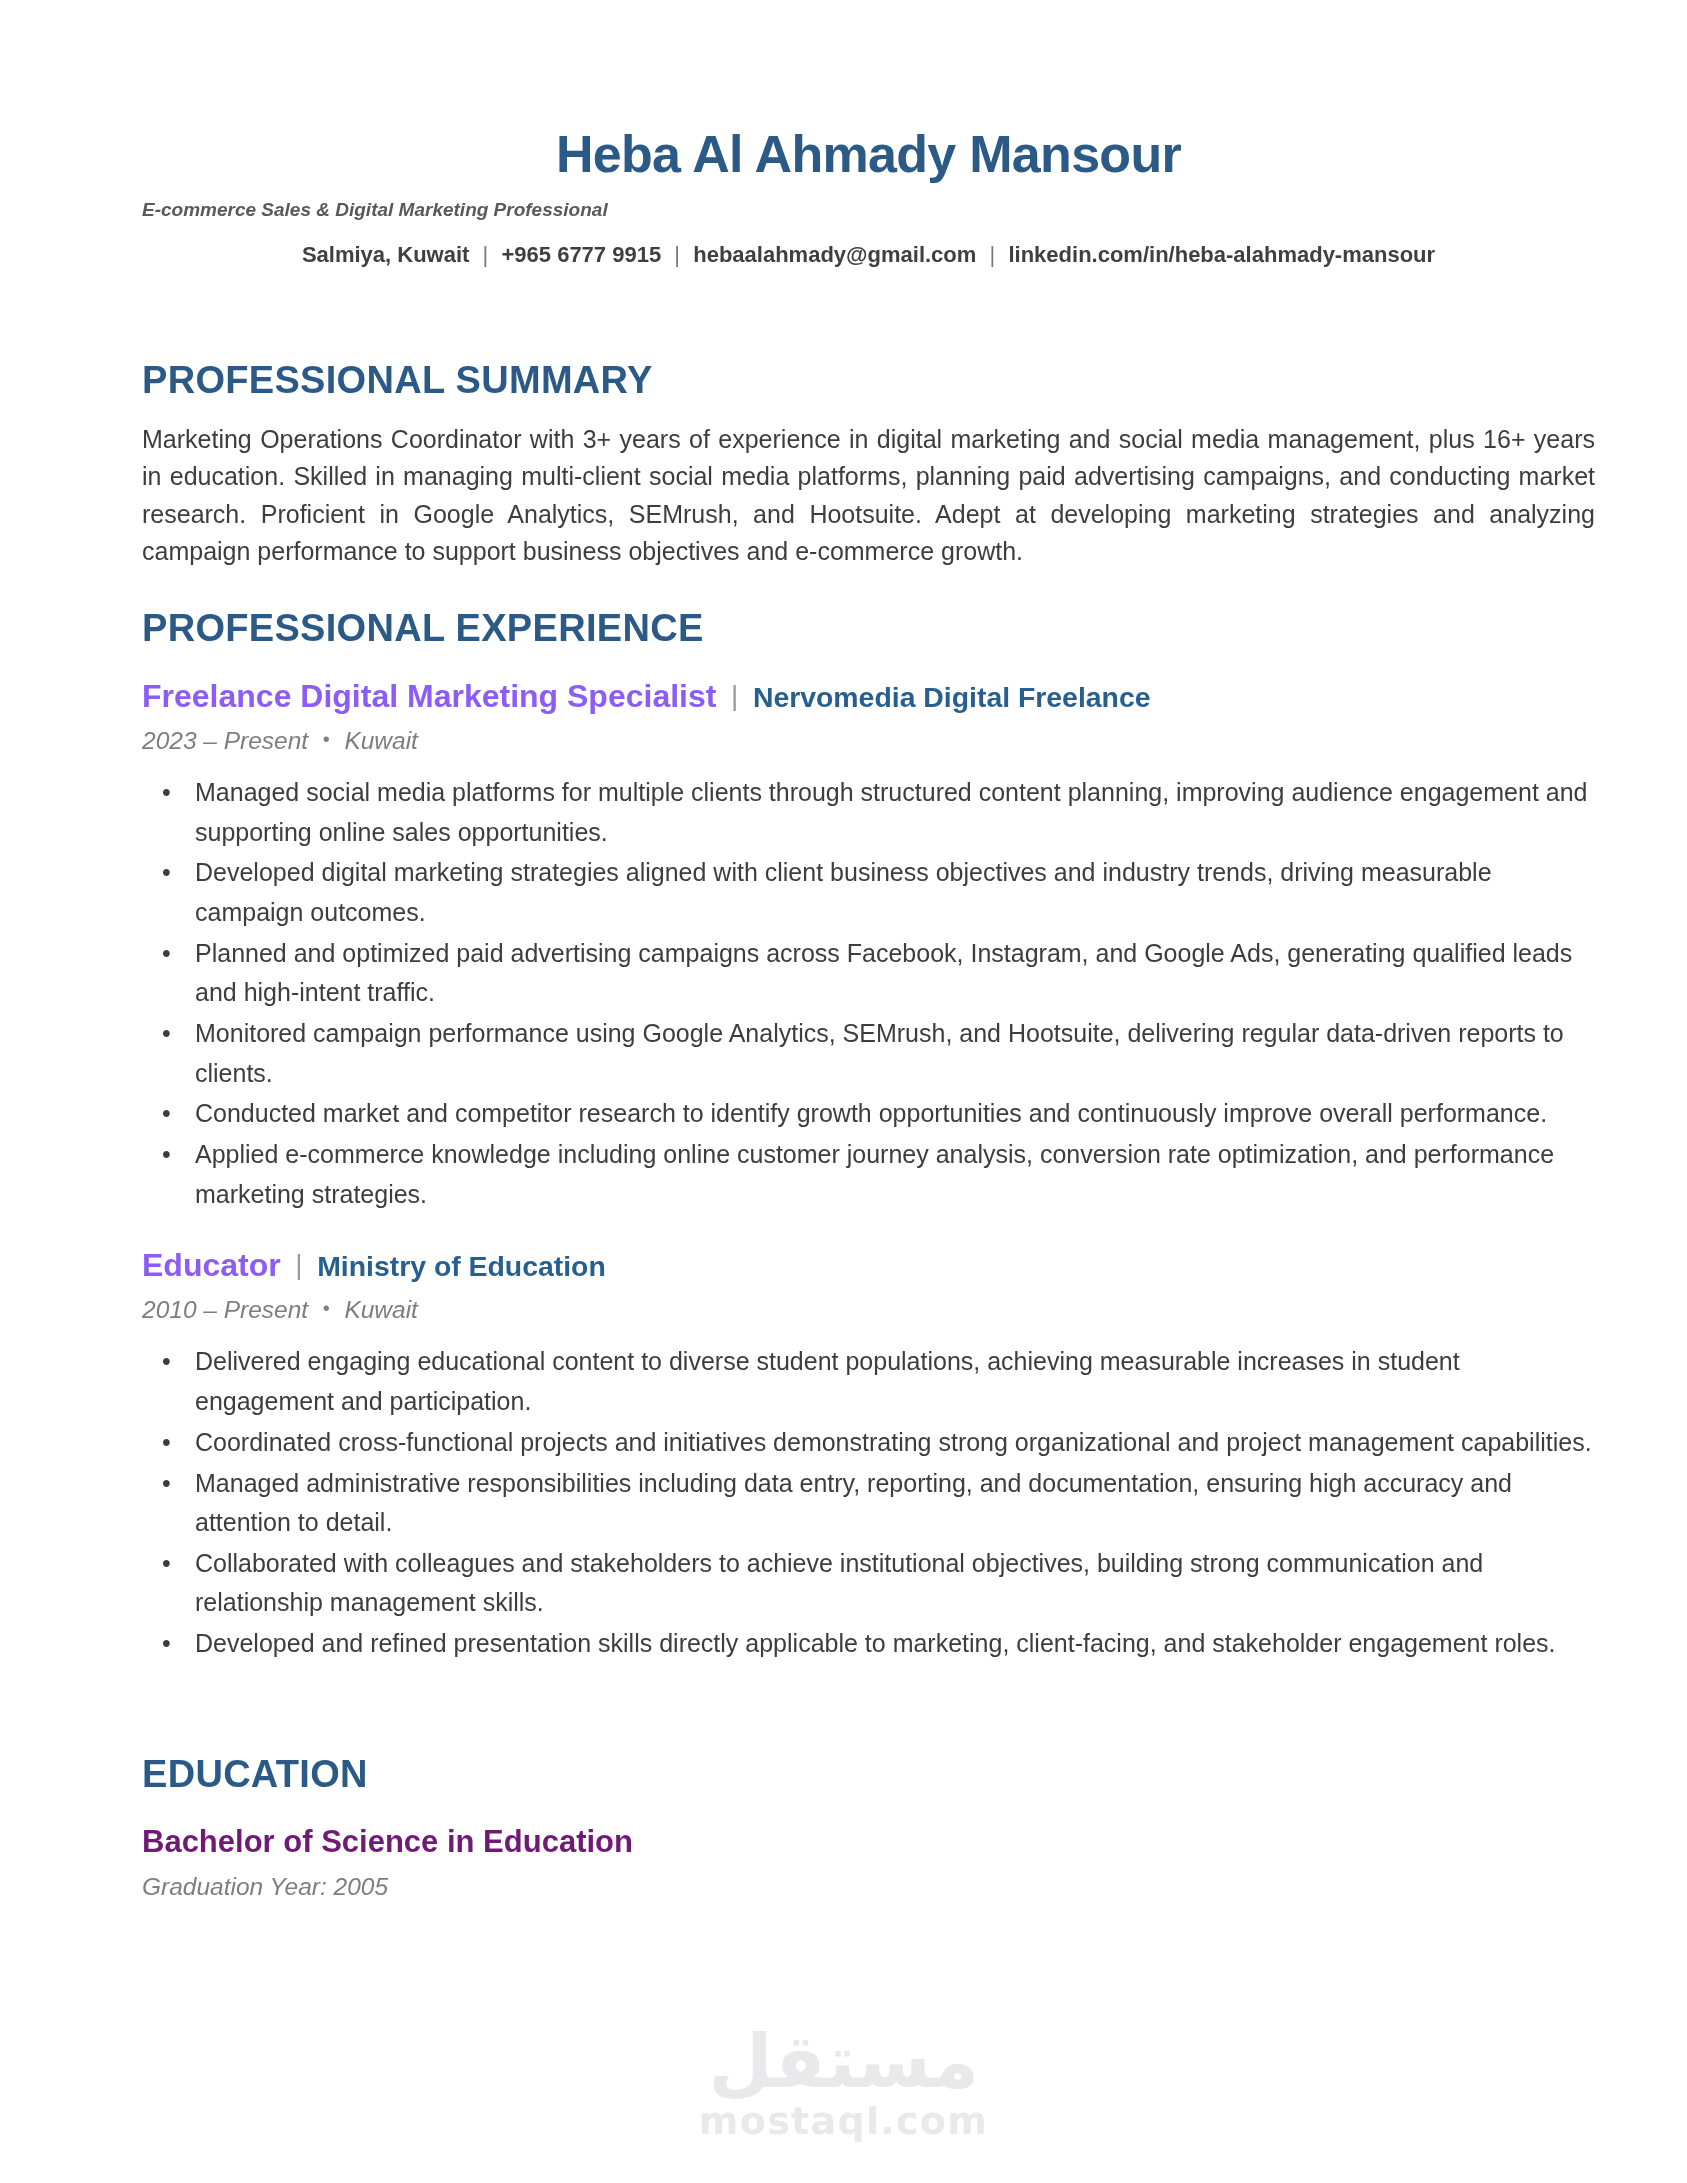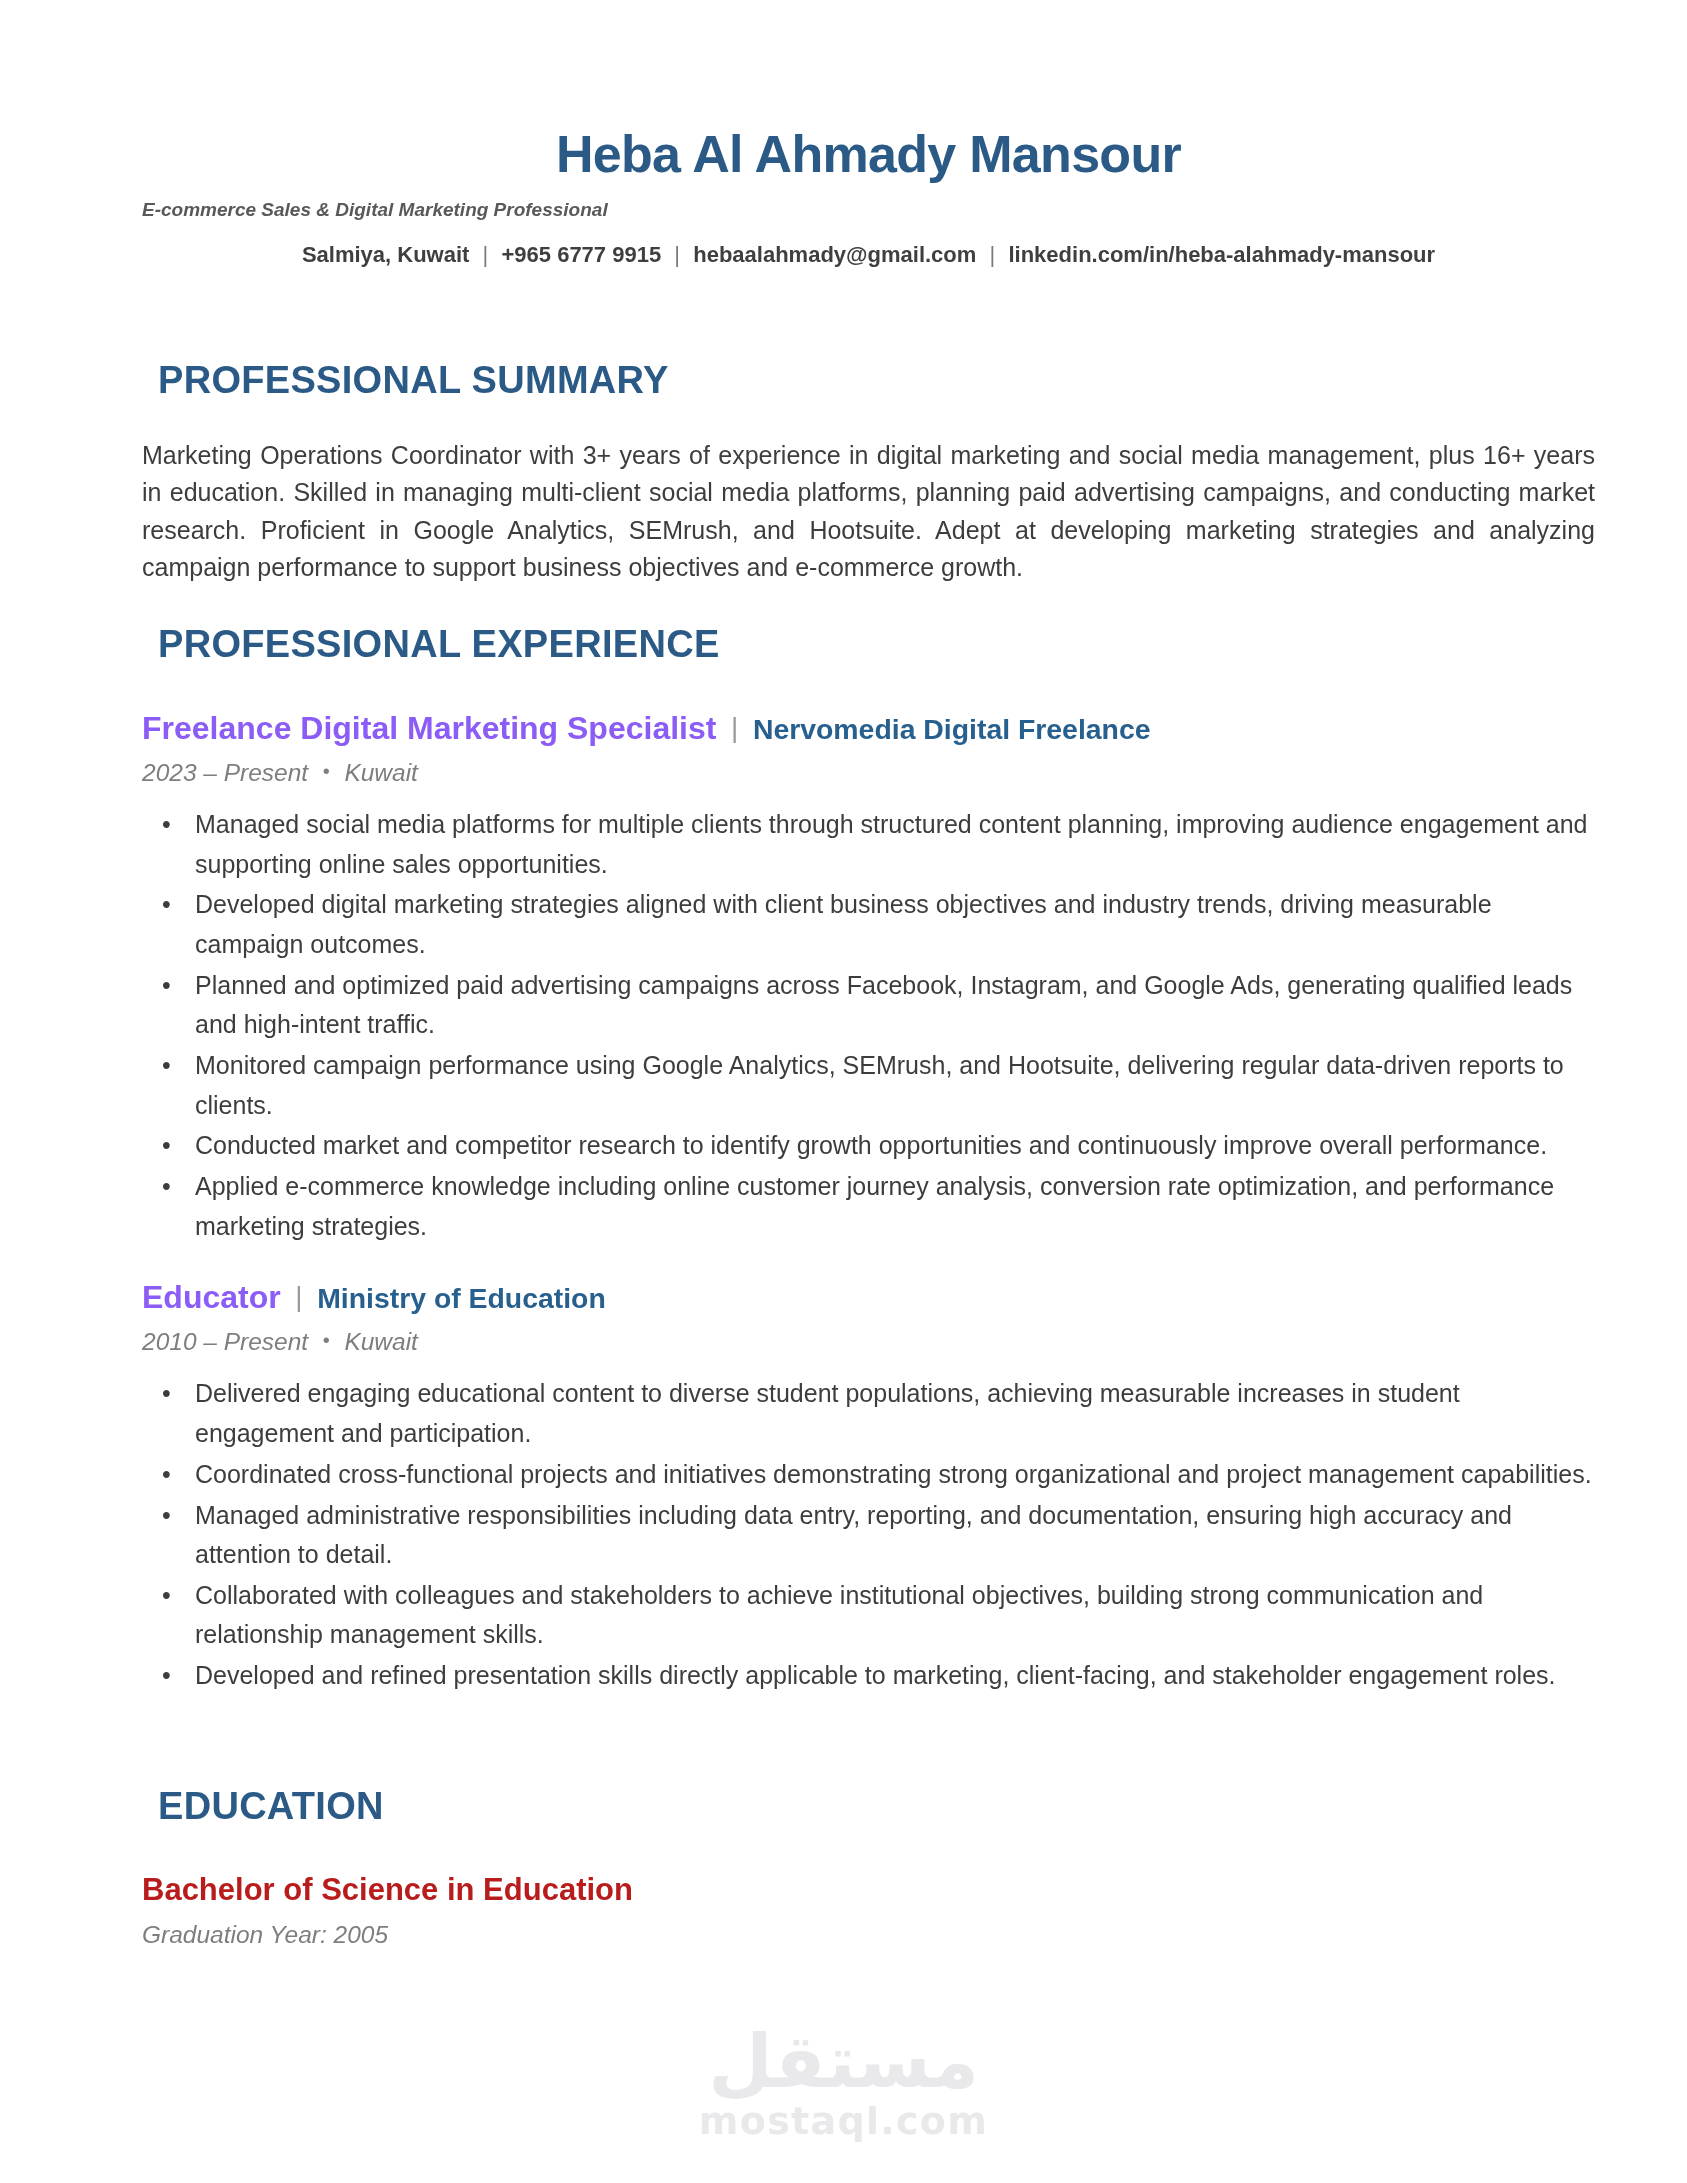--- a/index.html
+++ b/index.html
@@ -47,21 +47,21 @@
     margin: 0 13.2px;
   }
   hr.rule { border: none; margin: 0; }
   .header-rule {
     margin-top: 16px;
     border-top: 3.3px solid #3c5f7e;
   }
 
   
   .section-heading {
-    margin: 16px;
+    margin: 0;
     color: #2a5a85;
     font-size: 38px;
     line-height: 1.05;
     font-weight: bold;
     letter-spacing: 0.3px;
   }
   .section-rule {
     margin-top: 6.6px;
     border-top: 3.3px solid #2a5a85;
   }
@@ -108,21 +108,21 @@
   ul.bullets li::before {
     content: "\2022";
     position: absolute;
     left: 20px;
     color: #3d3d3d;
   }
 
   
   .degree {
     margin-top: 29px;
-    color: #b91c1c;
+    color: #701a75;
     font-size: 31px;
     font-weight: bold;
   }
   .grad-year {
     margin-top: 13.2px;
     color: #7e7e7e;
     font-size: 24.5px;
     font-style: italic;
   }
 

